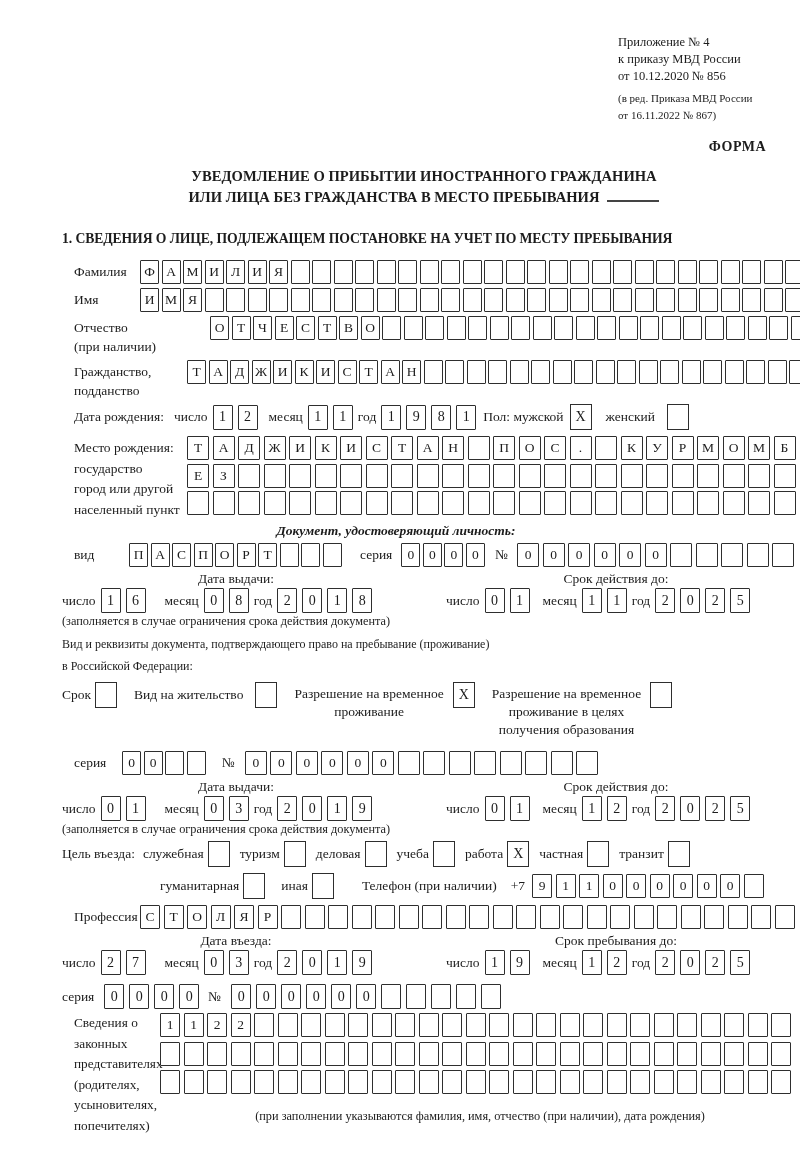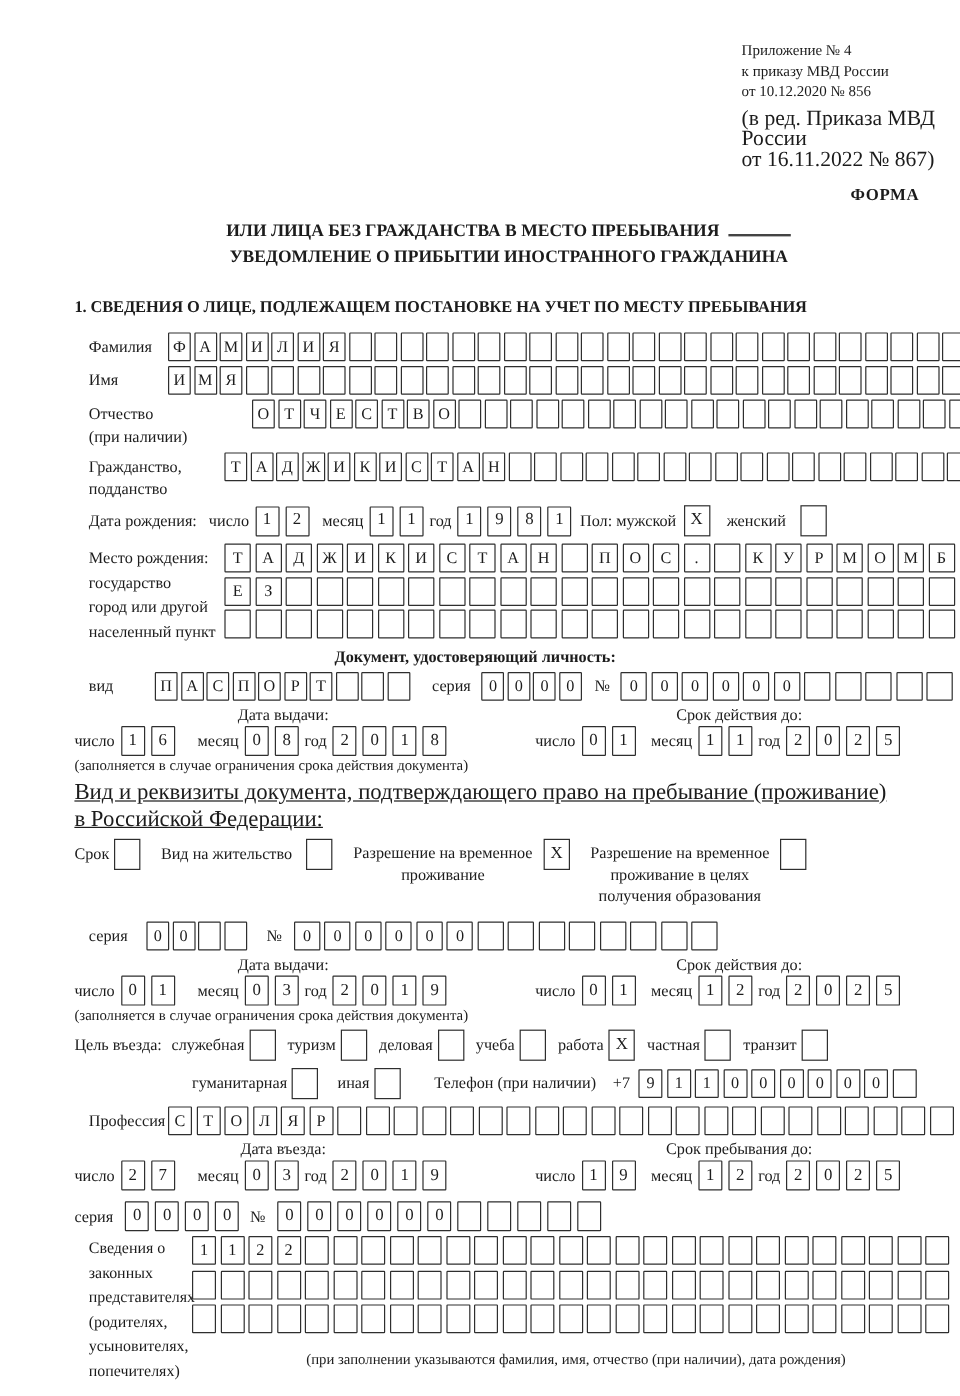--- a/index.html
+++ b/index.html
@@ -8,21 +8,21 @@
     width:800px;height:1163px;
     box-sizing:border-box;
     padding:34px 0 0 62px;
     font-family:"Liberation Serif","DejaVu Serif",serif;
     color:#1c1c1c;
     overflow:hidden;
     background:#fff;
   }
   .ml{white-space:pre-line;}
   .annex{margin-left:556px;font-size:12.5px;line-height:17px;}
-  .revision{margin-left:556px;margin-top:5px;font-size:18px;line-height:17px;}
+  .revision{margin-left:556px;margin-top:5px;font-size:11px;line-height:17px;}
   .forma{margin-top:15px;margin-right:34px;text-align:right;font-weight:bold;font-size:14px;letter-spacing:.5px;}
   .title{margin-top:11px;text-align:center;font-weight:bold;font-size:14.6px;line-height:21px;width:724px;}
   .blank-line{display:inline-block;width:52px;border-bottom:2px solid #444;height:12px;margin-left:8px;}
   .s1{margin-top:23px;font-weight:bold;font-size:13.7px;letter-spacing:-0.1px;}
   .formarea{margin-top:13px;font-size:13.5px;}
 
   .frow{display:flex;align-items:flex-start;margin-bottom:4px;line-height:24px;}
   .flabel{flex:none;margin-left:12px;}
   .lw66{width:66px;} .lw136{width:136px;} .lw113{width:113px;}
   .lab2{line-height:19px;padding-top:2px;}
@@ -40,32 +40,32 @@
   .cells.d .cell{width:20px;height:25px;margin-right:5px;font-size:14px;}
 
   .cbox{
     flex:none;box-sizing:border-box;width:22px;height:26px;
     border:1.6px solid #2e2e2e;display:inline-flex;
     align-items:center;justify-content:center;font-size:14px;background:#fff;
   }
   .stack{display:flex;flex-direction:column;}
   .vgap3 > * {margin-bottom:3.5px;}
 
-  .doc-heading{text-align:center;font-weight:bold;font-size:13.5px;margin:3px 70px 4px 0;}
+  .doc-heading{text-align:center;font-weight:bold;font-size:13.5px;margin:3px 70px 4px 0;font-style:italic;}
 
   .dblock{display:flex;width:724px;justify-content:space-between;margin-top:2px;}
   .dcol{width:348px;}
   .dcol.r{width:340px;}
   .dtitle{text-align:center;font-size:13.5px;margin-bottom:1px;}
   .drow{display:flex;align-items:center;}
   .dlab{margin-right:5px;}
   .dgap{width:14px;flex:none;}
   .note{font-size:12.3px;margin:1px 8px 4px 0;width:724px;box-sizing:border-box;}
 
-  .intro{font-size:19px;line-height:22px;margin-top:3px;text-decoration:underline;}
+  .intro{font-size:12px;line-height:22px;margin-top:3px;}
   .optrow{display:flex;align-items:flex-start;margin-top:5px;width:730px;}
   .optlbl{line-height:26px;margin-right:7px;}
   .optlbl2{line-height:18px;text-align:center;margin-right:9px;padding-top:3px;}
   .og{display:flex;align-items:flex-start;margin-right:17px;}
   .purp{display:flex;align-items:center;margin-bottom:6px;}
   .purp .optlbl{margin-right:4px;}
   .purp .cbox{margin-right:10px;}
   .indent{margin-left:98px;}
   .phone-lbl{margin:0 14px 0 18px;}
   .prefix{margin-right:7px;}
@@ -82,22 +82,22 @@
 <div class="page">
 
   <div class="annex ml">Приложение № 4
 к приказу МВД России
 от 10.12.2020 № 856</div>
   <div class="revision ml">(в ред. Приказа МВД России
 от 16.11.2022 № 867)</div>
   <div class="forma">ФОРМА</div>
 
   <div class="title">
+    <div>УВЕДОМЛЕНИЕ О ПРИБЫТИИ ИНОСТРАННОГО ГРАЖДАНИНА</div>
     <div><span>ИЛИ ЛИЦА БЕЗ ГРАЖДАНСТВА В МЕСТО ПРЕБЫВАНИЯ</span><span class="blank-line"></span></div>
-    <div>УВЕДОМЛЕНИЕ О ПРИБЫТИИ ИНОСТРАННОГО ГРАЖДАНИНА</div>
   </div>
 
   <div class="s1">1. СВЕДЕНИЯ О ЛИЦЕ, ПОДЛЕЖАЩЕМ ПОСТАНОВКЕ НА УЧЕТ ПО МЕСТУ ПРЕБЫВАНИЯ</div>
 
   <div class="formarea">
 
     <div class="frow">
       <span class="flabel lw66">Фамилия</span>
       <span class="cells">
           <span class="cell">Ф</span>

